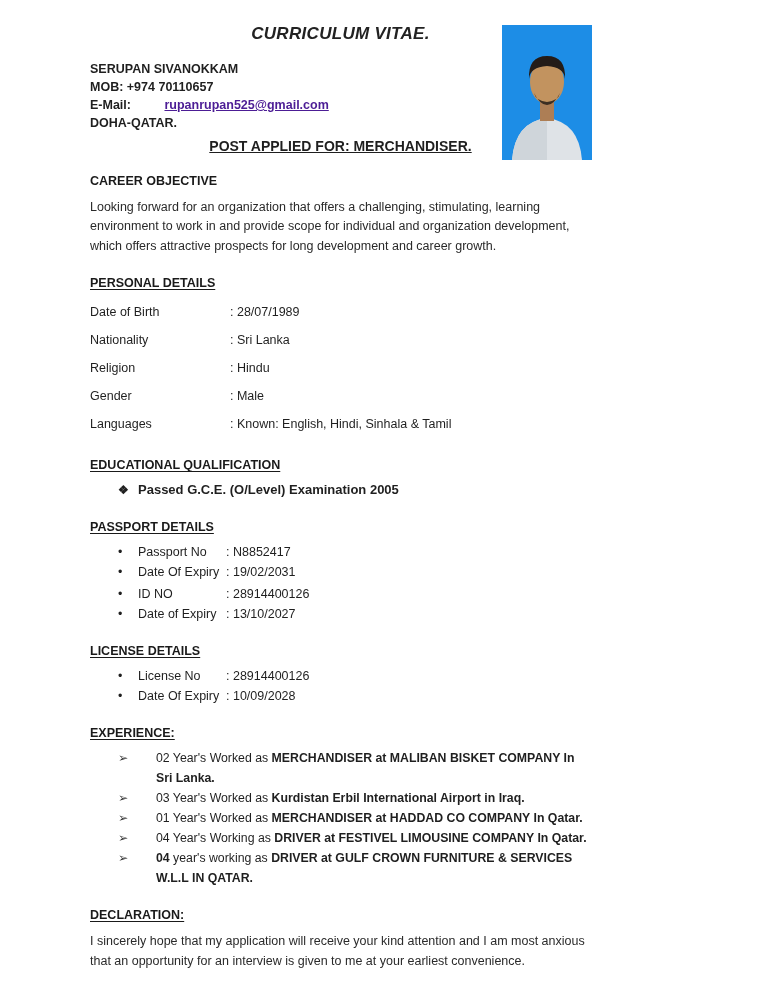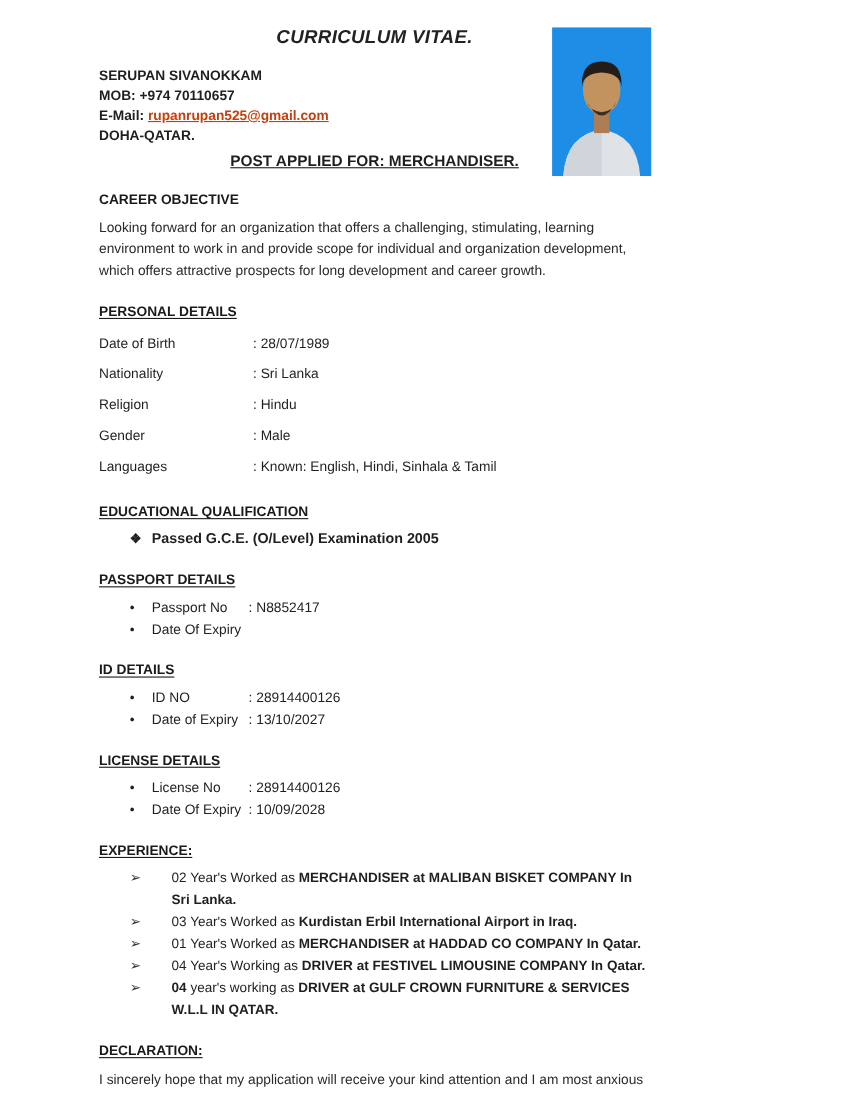--- a/index.html
+++ b/index.html
@@ -18,21 +18,21 @@
     margin: 0 0 16px 0;
     text-align: center;
     font-size: 17px;
     font-weight: bold;
     font-style: italic;
     letter-spacing: 0.3px;
     color: #222;
   }
   .contact-block { font-size: 12.5px; font-weight: bold; line-height: 18px; }
   .contact-line { white-space: nowrap; }
-  .email-link { color: #c2410c; text-decoration: underline; cursor: pointer; }
+  .email-link { color: #4c1d95; text-decoration: underline; cursor: pointer; margin-left: 30px; }
   .photo {
     position: absolute;
     top: 25px;
     right: 92px;
     width: 90px;
     height: 135px;
     background: #1d8de6;
     overflow: hidden;
   }
   .photo svg { display: block; }
@@ -154,26 +154,24 @@
   </div>
   <div class="bullet-list">
     <div class="bullet-item">
       <span class="marker">•</span>
       <span class="lbl">Passport No</span>
       <span class="val">: N8852417</span>
     </div>
     <div class="bullet-item">
       <span class="marker">•</span>
       <span class="lbl">Date Of Expiry</span>
-    </div>
-  </div>
-
-  <div class="section-heading underlined">
-    <span>ID DETAILS</span>
-  </div>
+      <span class="val">: 19/02/2031</span>
+    </div>
+  </div>
+
   <div class="bullet-list">
     <div class="bullet-item">
       <span class="marker">•</span>
       <span class="lbl">ID NO</span>
       <span class="val">: 28914400126</span>
     </div>
     <div class="bullet-item">
       <span class="marker">•</span>
       <span class="lbl">Date of Expiry</span>
       <span class="val">: 13/10/2027</span>

